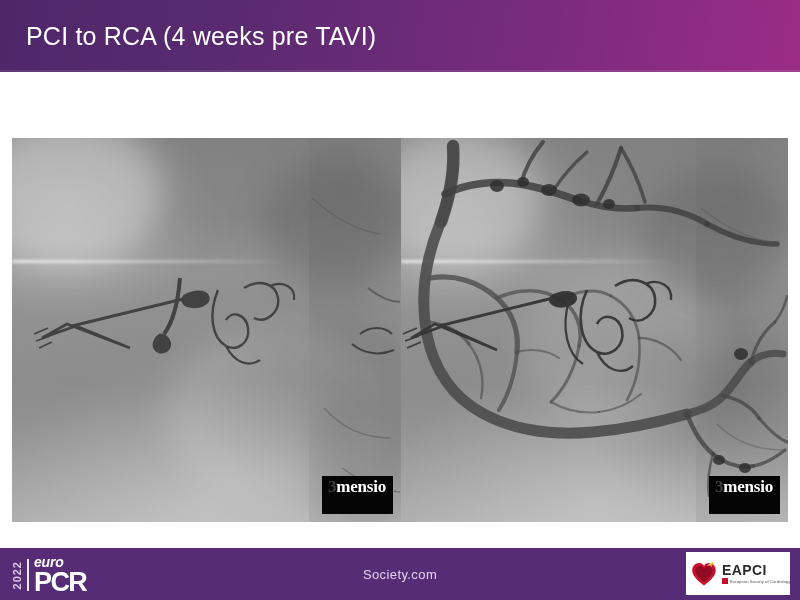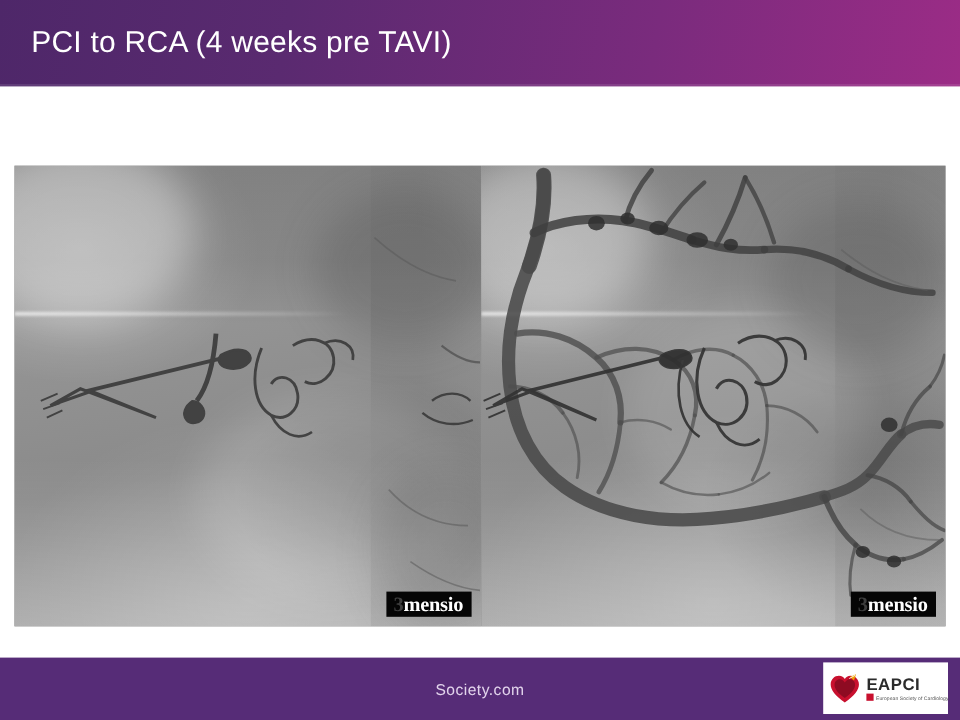--- a/index.html
+++ b/index.html
@@ -94,21 +94,21 @@
   .wire-svg {
     position: absolute; inset: 0;
     width: 100%; height: 100%;
   }
 
   
   .watermark {
     position: absolute;
     right: 8px; bottom: 8px;
     background: #050505;
-    padding: 2px 7px 1px 6px;
+    padding: 2px 7px 18px 6px;
     font-family: "Liberation Serif", serif;
     font-size: 17px;
     font-weight: 700;
     line-height: 1.05;
     letter-spacing: -0.2px;
     color: #ffffff;
     z-index: 6;
   }
   .watermark .wm-3 { color: #d0161b; }
 
@@ -347,20 +347,28 @@
       </svg>
 
       <div class="watermark">
         <span class="wm-3">3</span><span>mensio</span>
       </div>
     </div>
   </div>
 
   <div class="footer">
 
+    <div class="pcr-logo">
+      <div class="pcr-year">2022</div>
+      <div class="pcr-rule"></div>
+      <div class="pcr-words">
+        <div class="pcr-euro">euro</div>
+        <div class="pcr-main">PCR</div>
+      </div>
+    </div>
 
     <div class="footer-center">
       <span>Society.com</span>
     </div>
   </div>
 
   <div class="eapci">
     <svg class="eapci-heart" viewBox="0 0 32 32">
       <path d="M16 30 C6 23 1.5 17 1.5 11.5 C1.5 6 5.5 2.5 10 2.5 C13 2.5 15 4 16 6 C17 4 19 2.5 22 2.5 C26.5 2.5 30.5 6 30.5 11.5 C30.5 17 26 23 16 30 Z" fill="#c8102e"></path>
       <path d="M16 25.5 C9 20.5 5.5 16 5.5 12 C5.5 8.5 8 6.2 10.8 6.2 C13 6.2 14.9 7.6 16 9.6 C17.1 7.6 19 6.2 21.2 6.2 C24 6.2 26.5 8.5 26.5 12 C26.5 16 23 20.5 16 25.5 Z" fill="#8e0b22"></path>

